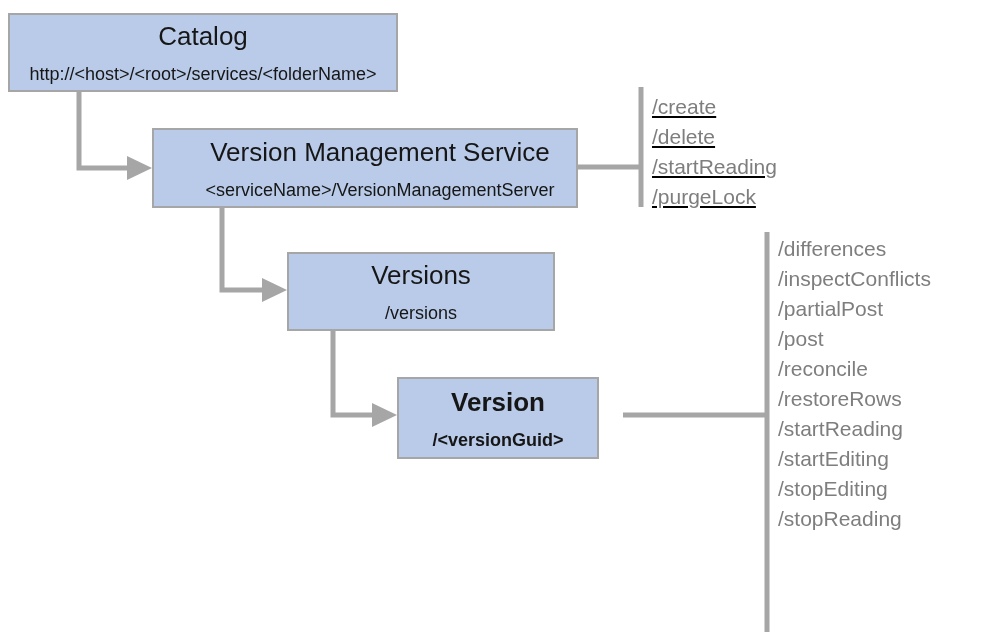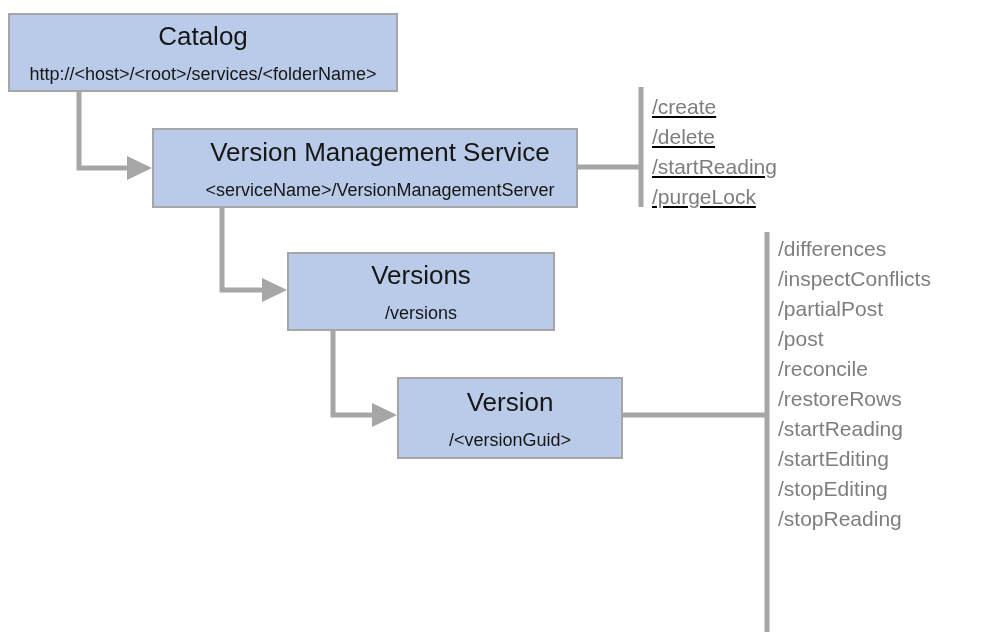--- a/index.html
+++ b/index.html
@@ -56,21 +56,21 @@
   .node-subtitle {
     font-size: 18px;
     line-height: 19px;
     color: var(--node-text);
     white-space: nowrap;
   }
   .node-catalog    { left: 8px;   top: 13px;  width: 390px; height: 79px; }
   .node-catalog .node-subtitle { font-size: 18px; text-align: right; }
   .node-vms        { left: 152px; top: 128px; width: 426px; height: 80px; padding-left: 30px; }
   .node-versions   { left: 287px; top: 252px; width: 268px; height: 79px; }
-  .node-version    { left: 397px; top: 377px; width: 226px; height: 82px; }
+  .node-version    { left: 397px; top: 377px; width: 202px; height: 82px; font-weight: bold; }
 
   .ops-list {
     position: absolute;
     display: flex;
     flex-direction: column;
   }
   .ops-list-vms     { left: 652px; top: 92px; text-decoration: underline; }
   .ops-list-version { left: 778px; top: 234px; }
   .op-item {
     font-size: 21px;

